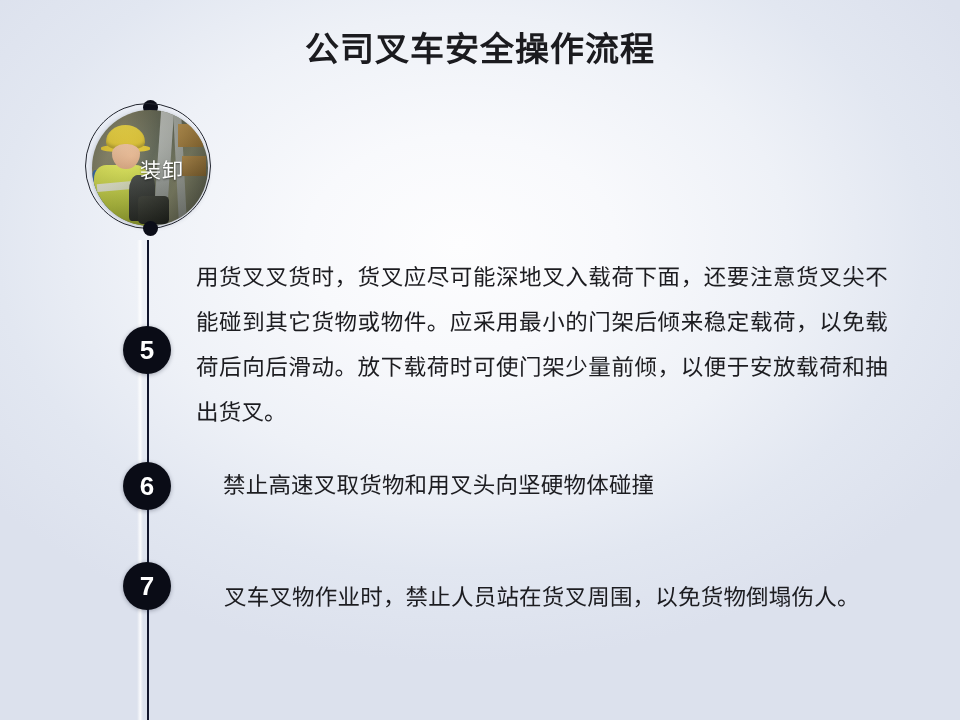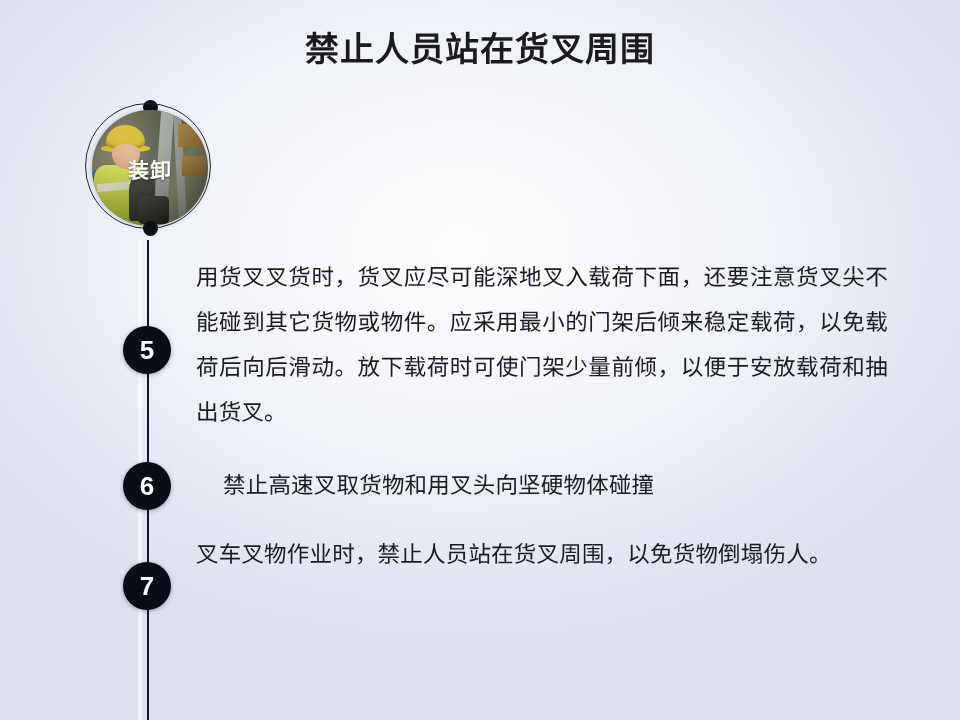--- a/index.html
+++ b/index.html
@@ -156,26 +156,26 @@
     top: -5px;
     width: 126px;
     height: 126px;
     border: 1.6px solid #23262f;
     border-radius: 50%;
     box-sizing: border-box;
   }
 
   .node-label {
     position: absolute;
-    left: 0;
+    left: 12px;
     top: 46px;
     width: 120px;
     text-align: center;
     font-size: 21px;
-    font-weight: bold;
+    font-weight: normal;
     color: #ffffff;
     text-shadow: 0 1px 2px rgba(0,0,0,.55);
     letter-spacing: 1px;
   }
 
   .node-dot {
     position: absolute;
     width: 15px;
     height: 15px;
     border-radius: 50%;
@@ -221,28 +221,28 @@
   #step-5 { top: 0; }
   #step-5 .badge { top: 326px; }
   #step-5 .step-text { top: 255px; }
 
   #step-6 { top: 0; }
   #step-6 .badge { top: 462px; }
   #step-6 .step-text { top: 463px; margin-left: 27px; }
 
   #step-7 { top: 0; }
   #step-7 .badge { top: 562px; }
-  #step-7 .step-text { top: 532px; }
+  #step-7 .step-text { top: 575px; margin-left: 28px; }
 </style>
 </head>
 <body>
 
 <div id="slide">
 
-  <div id="slide-title">禁止人员站在货叉周围</div>
+  <div id="slide-title">公司叉车安全操作流程</div>
 
   <div class="spine-soft"></div>
   <div class="spine"></div>
 
   <div id="photo-node">
     <div class="node-dot top"></div>
     <div id="photo-circle">
       <div class="photo-art">
         <div class="p-bg"></div>
         <div class="p-rack-a"></div>

